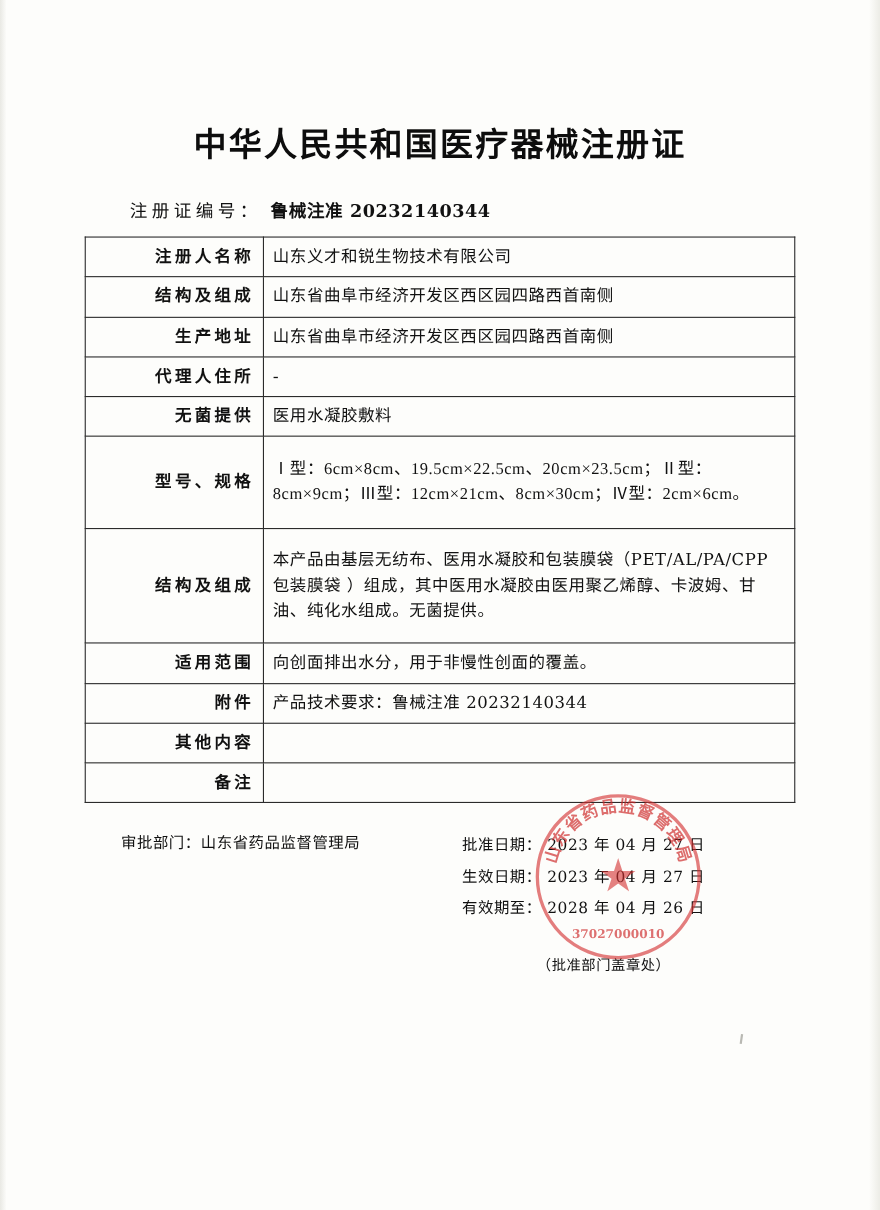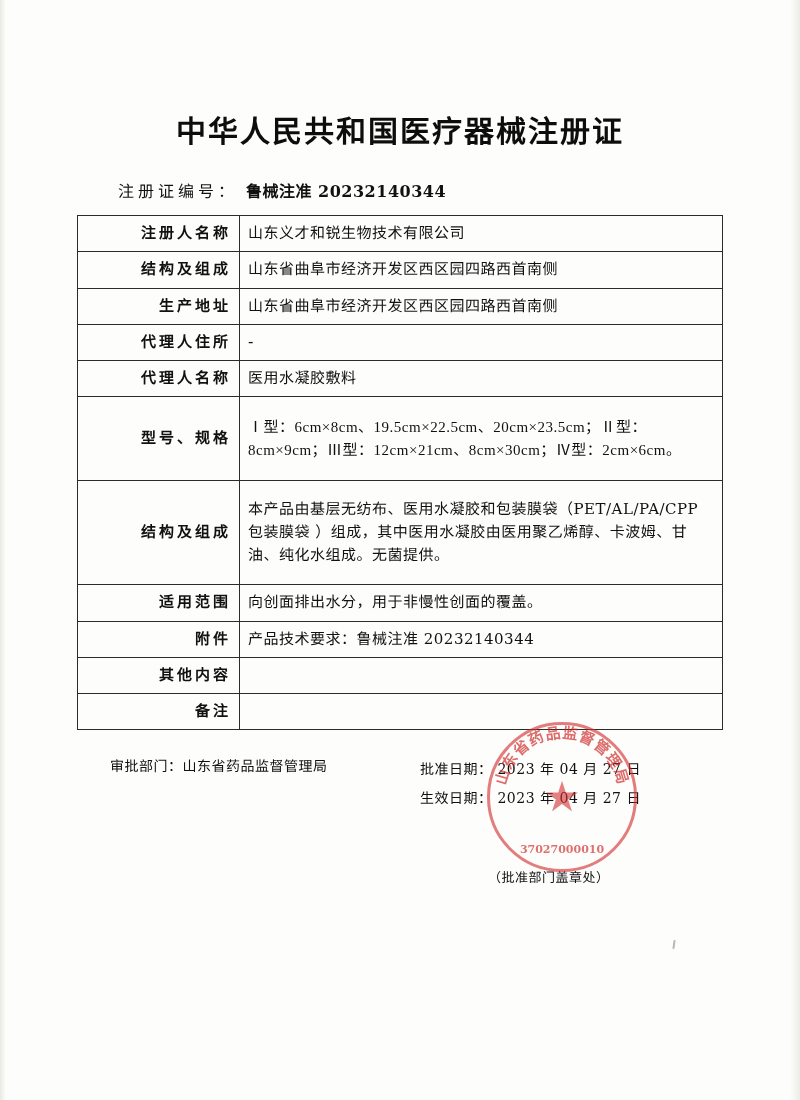--- a/index.html
+++ b/index.html
@@ -214,21 +214,21 @@
       </tr>
       <tr class="row-h">
         <td class="key">生产地址</td>
         <td class="val">山东省曲阜市经济开发区西区园四路西首南侧</td>
       </tr>
       <tr class="row-h">
         <td class="key">代理人住所</td>
         <td class="val dash">-</td>
       </tr>
       <tr class="row-h">
-        <td class="key">代理人名称</td>
+        <td class="key">无菌提供</td>
         <td class="val">医用水凝胶敷料</td>
       </tr>
       <tr style="height:84px">
         <td class="key">型号、规格</td>
         <td class="val mono-num">Ⅰ型：6cm×8cm、19.5cm×22.5cm、20cm×23.5cm；Ⅱ型：8cm×9cm；Ⅲ型：12cm×21cm、8cm×30cm；Ⅳ型：2cm×6cm。</td>
       </tr>
       <tr style="height:104px">
         <td class="key">结构及组成</td>
         <td class="val">本产品由基层无纺布、医用水凝胶和包装膜袋（PET/AL/PA/CPP 包装膜袋 ）组成，其中医用水凝胶由医用聚乙烯醇、卡波姆、甘油、纯化水组成。无菌提供。</td>
       </tr>
@@ -251,20 +251,21 @@
     </tbody>
   </table>
 
   <div class="footer">
     <div class="left-col">
       <span>审批部门：</span><span>山东省药品监督管理局</span>
     </div>
     <div class="right-col">
       <div>批准日期： 2023 年 04 月 27 日</div>
       <div>生效日期： 2023 年 04 月 27 日</div>
+      <div>有效期至： 2028 年 04 月 26 日</div>
     </div>
     <div class="approver">（批准部门盖章处）</div>
   </div>
 
   <div class="seal">
     <div class="ring"></div>
     <svg viewBox="0 0 150 150">
       <defs>
         <path id="arcTop" d="M 20 88 A 57 57 0 1 1 130 88" fill="none"></path>
       </defs>

